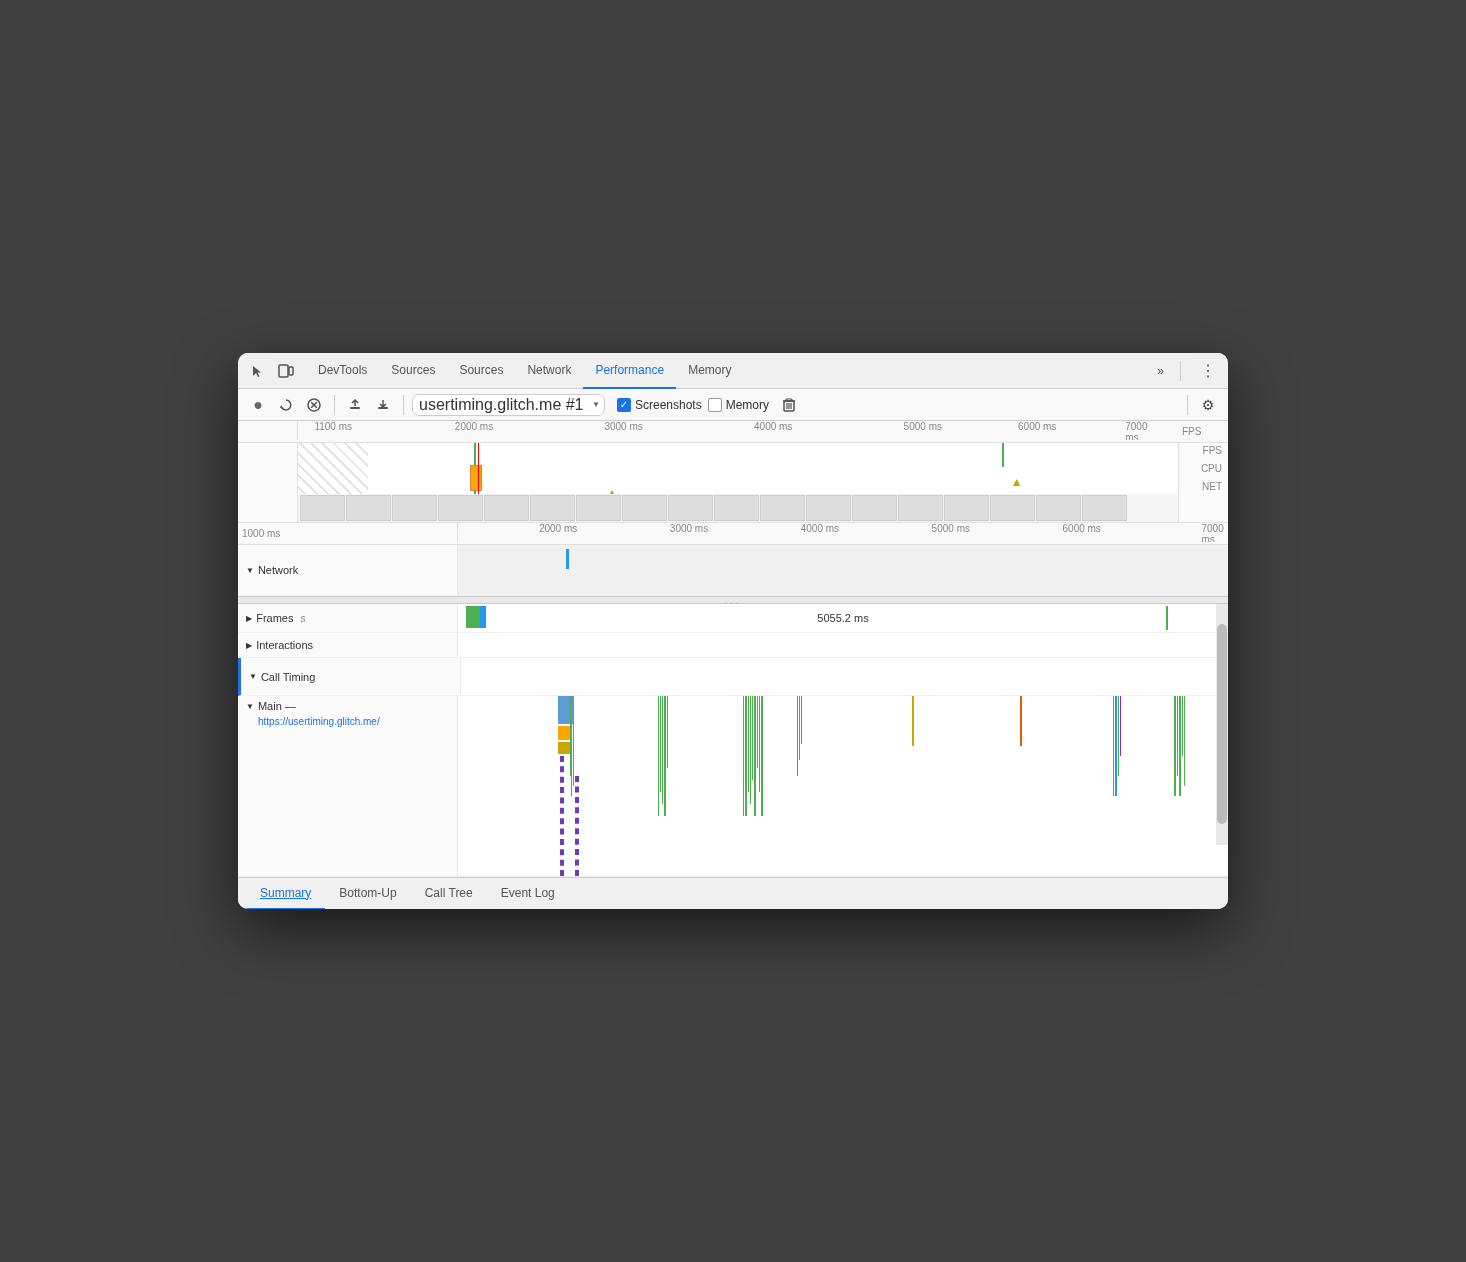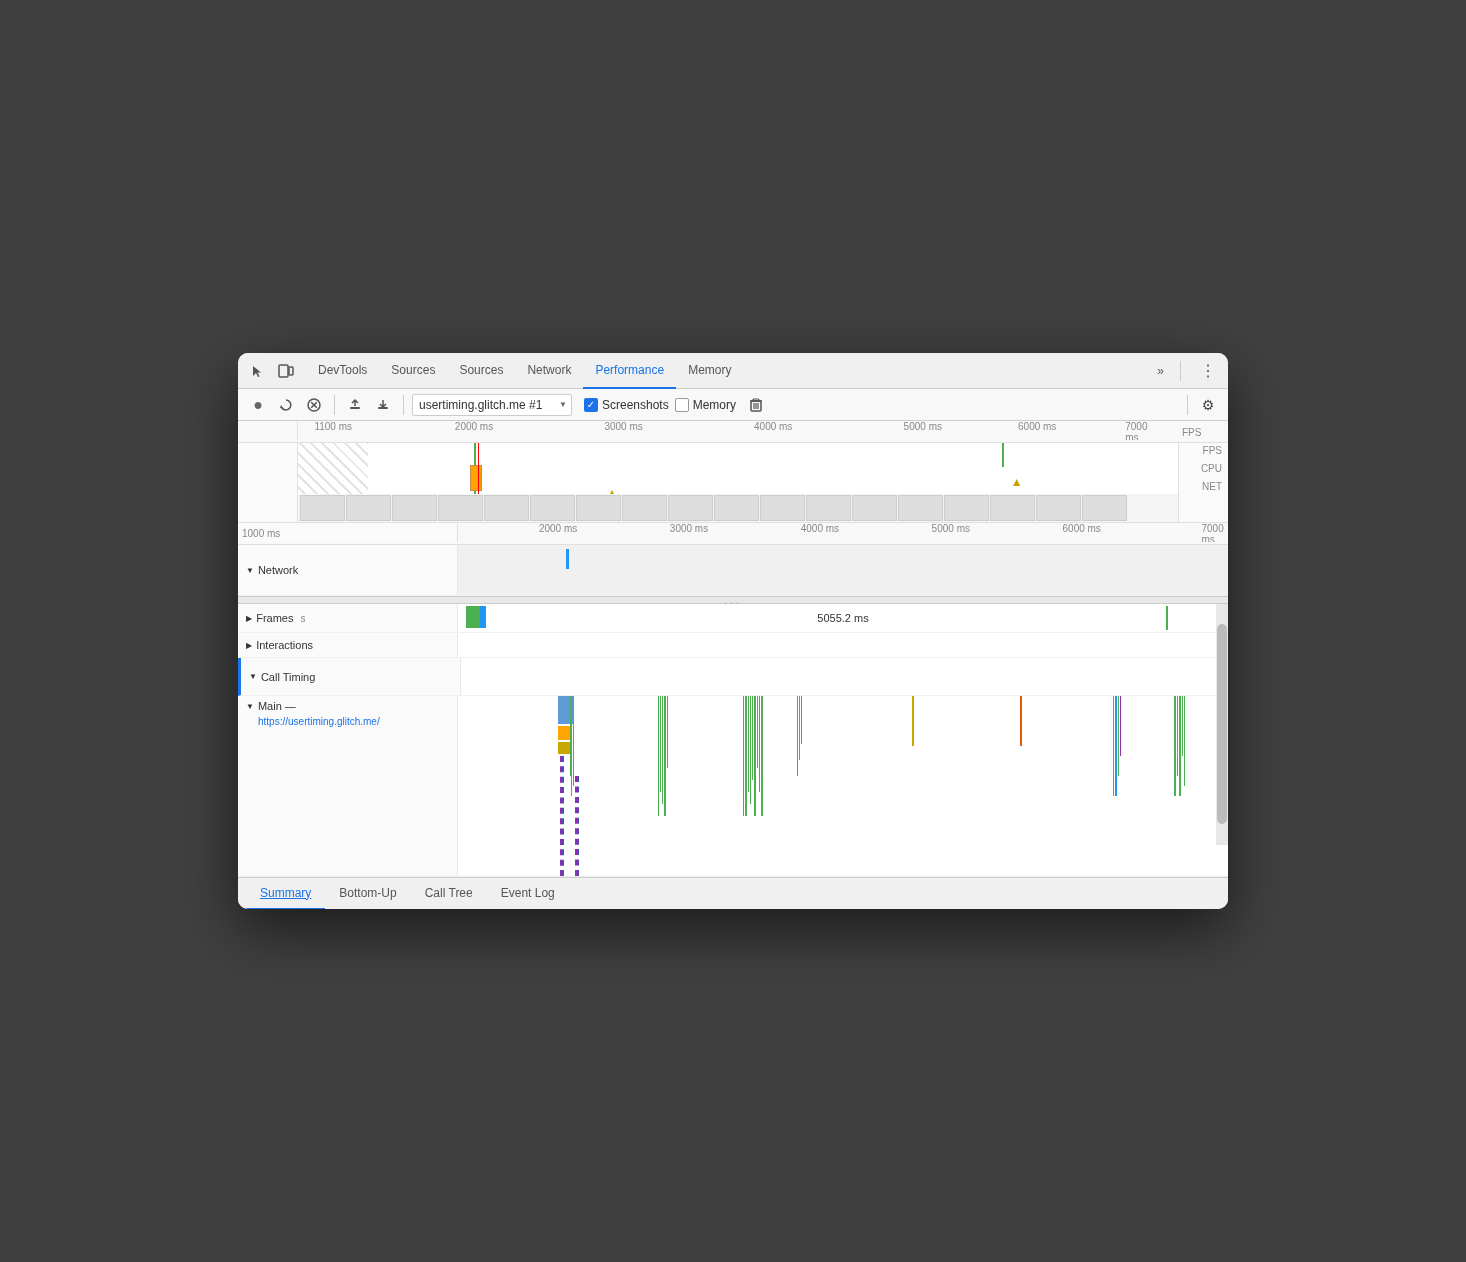--- a/index.html
+++ b/index.html
@@ -121,23 +121,23 @@
       color: #444;
     }
     .toolbar-sep {
       width: 1px;
       height: 20px;
       background: #ccc;
       margin: 0 4px;
     }
     .toolbar-select {
       height: 22px;
-      font-size: 12px;
+      font-size: 16px;
       border: 1px solid #ccc;
-      border-radius: 2px;
+      border-radius: 7px;
       padding: 0 20px 0 6px;
       background: #fff;
       appearance: none;
       -webkit-appearance: none;
       color: #333;
       min-width: 160px;
       position: relative;
     }
     .toolbar-select-wrap {
       position: relative;
@@ -178,21 +178,21 @@
       height: 14px;
       border: 1px solid #999;
       border-radius: 2px;
       background: #fff;
     }
     .timeline-ruler-top {
       height: 22px;
       background: #f8f8f8;
       border-bottom: 1px solid #e0e0e0;
       display: flex;
-      align-items: center;
+      align-items: flex-start;
       padding-bottom: 2px;
       position: relative;
       overflow: hidden;
     }
     .ruler-tick {
       position: absolute;
       font-size: 10px;
       color: #888;
       transform: translateX(-50%);
     }

